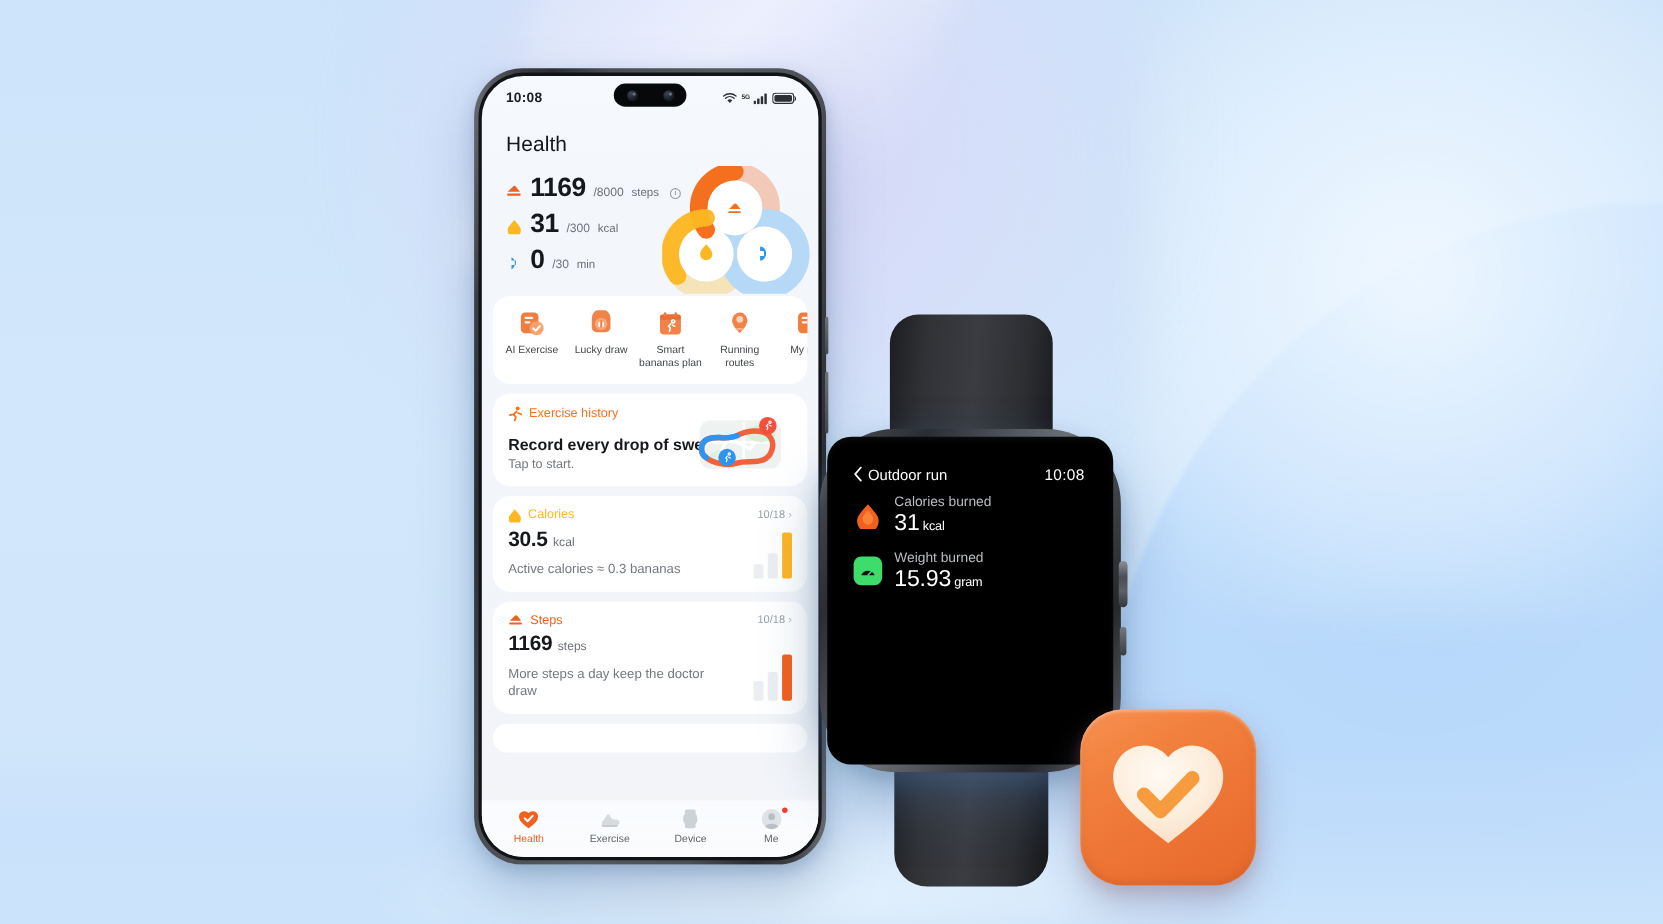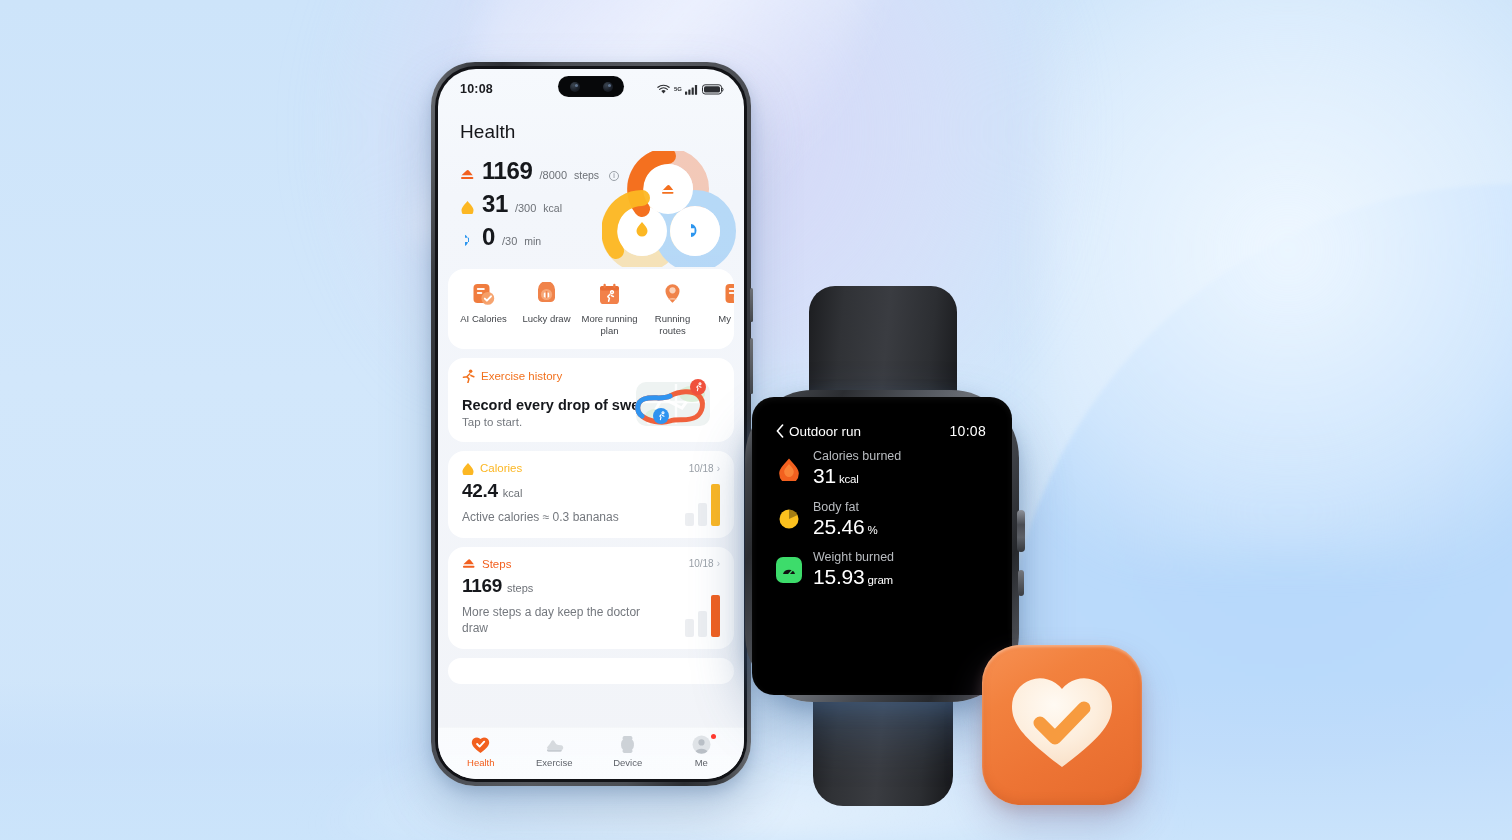--- a/index.html
+++ b/index.html
@@ -327,21 +327,21 @@
           <div class="shortcut">
             <span class="sc-icon">
               <svg width="25" height="25" viewBox="0 0 25 25">
                 <rect x="2.5" y="2" width="16" height="19" rx="4" fill="#f07c3e"></rect>
                 <rect x="5.8" y="6" width="8" height="2" rx="1" fill="#fff" opacity=".92"></rect>
                 <rect x="5.8" y="10" width="5.5" height="2" rx="1" fill="#fff" opacity=".92"></rect>
                 <circle cx="16.8" cy="16.4" r="6.4" fill="#f6a06a" opacity=".96"></circle>
                 <path d="M13.8 16.6 l2.1 2.1 l4.1 -4.4" stroke="#fff" stroke-width="1.9" fill="none" stroke-linecap="round" stroke-linejoin="round"></path>
               </svg>
             </span>
-            <span class="sc-label">AI Calories</span>
+            <span class="sc-label">AI Exercise</span>
           </div>
 
           <div class="shortcut">
             <span class="sc-icon">
               <svg width="25" height="25" viewBox="0 0 25 25">
                 <path d="M4 7.5 a8.5 8.5 0 0 1 17 0 v8 a4.5 4.5 0 0 1 -4.5 4.5 h-8 a4.5 4.5 0 0 1 -4.5 -4.5 z" fill="#f0834a"></path>
                 <circle cx="12.5" cy="12.5" r="5.6" fill="#f7ab7d" opacity=".9"></circle>
                 <rect x="9.8" y="10.5" width="5.4" height="5" rx="1.3" fill="#fff"></rect>
                 <rect x="11.6" y="9" width="1.9" height="7" rx=".8" fill="#f0834a"></rect>
               </svg>
@@ -352,21 +352,21 @@
           <div class="shortcut">
             <span class="sc-icon">
               <svg width="25" height="25" viewBox="0 0 25 25">
                 <rect x="3" y="4" width="19" height="18" rx="3.6" fill="#f2814a"></rect>
                 <rect x="3" y="4" width="19" height="4.6" rx="2" fill="#e86c34"></rect>
                 <rect x="6.5" y="1.8" width="2.3" height="4.4" rx="1.1" fill="#ef7a40"></rect>
                 <rect x="16.2" y="1.8" width="2.3" height="4.4" rx="1.1" fill="#ef7a40"></rect>
                 <path d="M13.6 10.2 a1.4 1.4 0 1 1 0 .01 M12.8 12.4 l-2 2.2 l1.6 1.6 l-.8 3 M14.4 13.6 l2 .9" stroke="#fff" stroke-width="1.5" fill="none" stroke-linecap="round" stroke-linejoin="round"></path>
               </svg>
             </span>
-            <span class="sc-label">More running plan</span>
+            <span class="sc-label">Smart bananas plan</span>
           </div>
 
           <div class="shortcut">
             <span class="sc-icon">
               <svg width="25" height="25" viewBox="0 0 25 25">
                 <path d="M12.5 2.2 a7 7 0 0 1 7 7 c0 5.4 -7 11.6 -7 11.6 s-7 -6.2 -7 -11.6 a7 7 0 0 1 7 -7 z" fill="#f0834a"></path>
                 <circle cx="12.5" cy="8.3" r="3.1" fill="#fbd3ba"></circle>
                 <path d="M7.6 17.6 a7.4 4.4 0 0 1 9.8 0" fill="#fbd3ba"></path>
               </svg>
             </span>
@@ -424,21 +424,21 @@
                 <path d="M6.5 1 c4 4.7 6 6.8 6 9.3 a6 6.5 0 0 1 -12 0 c0 -2.5 2 -4.6 6 -9.3 z" fill="#fcb723"></path>
               </svg>
               <span class="stat-name" style="color:#fcb723">Calories</span>
             </div>
             <div class="stat-date">
               <span>10/18</span>
               <span class="chev">›</span>
             </div>
           </div>
           <div class="stat-val">
-            <span class="sv-num">42.4</span>
+            <span class="sv-num">30.5</span>
             <span class="sv-unit">kcal</span>
           </div>
           <div class="stat-note">Active calories ≈ 0.3 bananas</div>
           <div class="mini-bars">
             <div class="mb" style="height:13px"></div>
             <div class="mb" style="height:23px"></div>
             <div class="mb active" style="height:42px;background:#fcb723"></div>
           </div>
         </div>
 
@@ -547,35 +547,20 @@
             </svg>
           </span>
           <div>
             <div class="w-lbl">Calories burned</div>
             <div class="w-num">
               <span>31</span><span class="w-unit">kcal</span>
             </div>
           </div>
         </div>
 
-        <div class="w-row">
-          <span class="w-ico" style="background:transparent">
-            <svg width="24" height="24" viewBox="0 0 24 24">
-              <circle cx="12" cy="12" r="9.5" fill="#fcc11e"></circle>
-              <path d="M12 12 V2.5 A9.5 9.5 0 0 1 21.5 12 Z" fill="#fff" opacity=".0"></path>
-              <path d="M12 12 L12 2.6 A9.4 9.4 0 0 1 20.6 8 Z" fill="#000" opacity=".35"></path>
-            </svg>
-          </span>
-          <div>
-            <div class="w-lbl">Body fat</div>
-            <div class="w-num">
-              <span>25.46</span><span class="w-unit">%</span>
-            </div>
-          </div>
-        </div>
 
         <div class="w-row">
           <span class="w-ico" style="background:#3ddc6b;border-radius:7px">
             <svg width="18" height="14" viewBox="0 0 18 14">
               <path d="M3 11 a6.3 6 0 0 1 12 0 z" fill="#111"></path>
               <path d="M9 11 l4.2 -4.6" stroke="#3ddc6b" stroke-width="1.4" stroke-linecap="round"></path>
             </svg>
           </span>
           <div>
             <div class="w-lbl">Weight burned</div>

